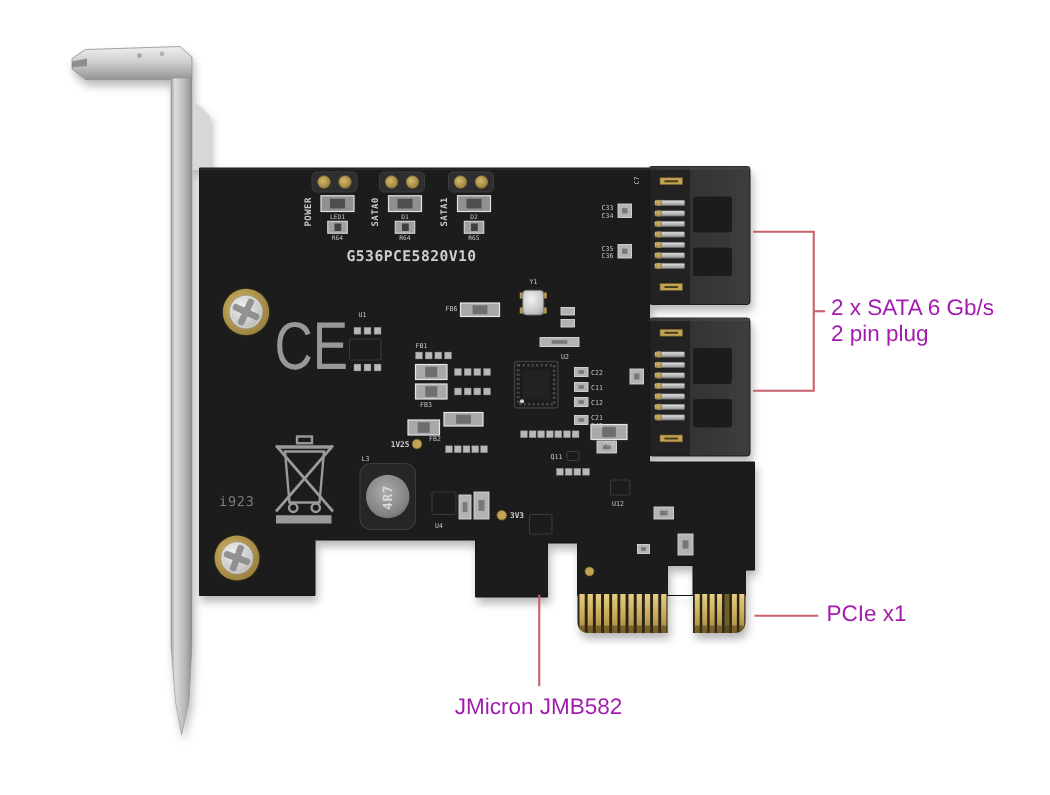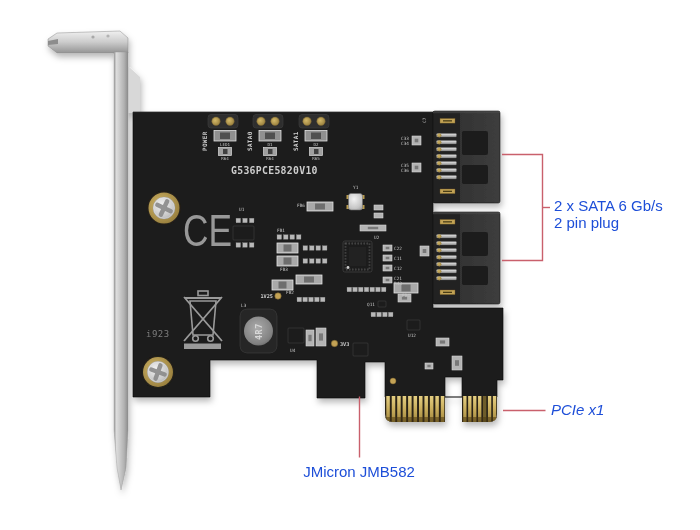--- a/index.html
+++ b/index.html
@@ -1,22 +1,22 @@
 <!DOCTYPE html>
 <html><head>
 <meta charset="utf-8">
 <style>
   html,body{margin:0;padding:0;background:#ffffff;}
   .stage{position:relative;width:700px;height:530px;background:#ffffff;overflow:hidden;
          font-family:"Liberation Sans",sans-serif;}
   .stage svg{position:absolute;left:0;top:0;}
   .ann{position:absolute;font-family:"Liberation Sans",sans-serif;font-size:15px;
-       color:#1d4ed8;line-height:17px;white-space:nowrap;}
+       color:#a21caf;line-height:17px;white-space:nowrap;}
   #ann-sata{left:554px;top:197px;}
-  #ann-pcie{left:551px;top:401px;font-style:italic;}
+  #ann-pcie{left:551px;top:401px;}
   #ann-chip{left:359px;top:463px;transform:translateX(-50%);}
 </style>
 </head>
 <body>
 
 <div class="stage">
 
 <svg width="700" height="530" viewBox="0 0 700 530">
   <defs>
     <filter id="cardShadow" x="-5%" y="-5%" width="112%" height="112%">

